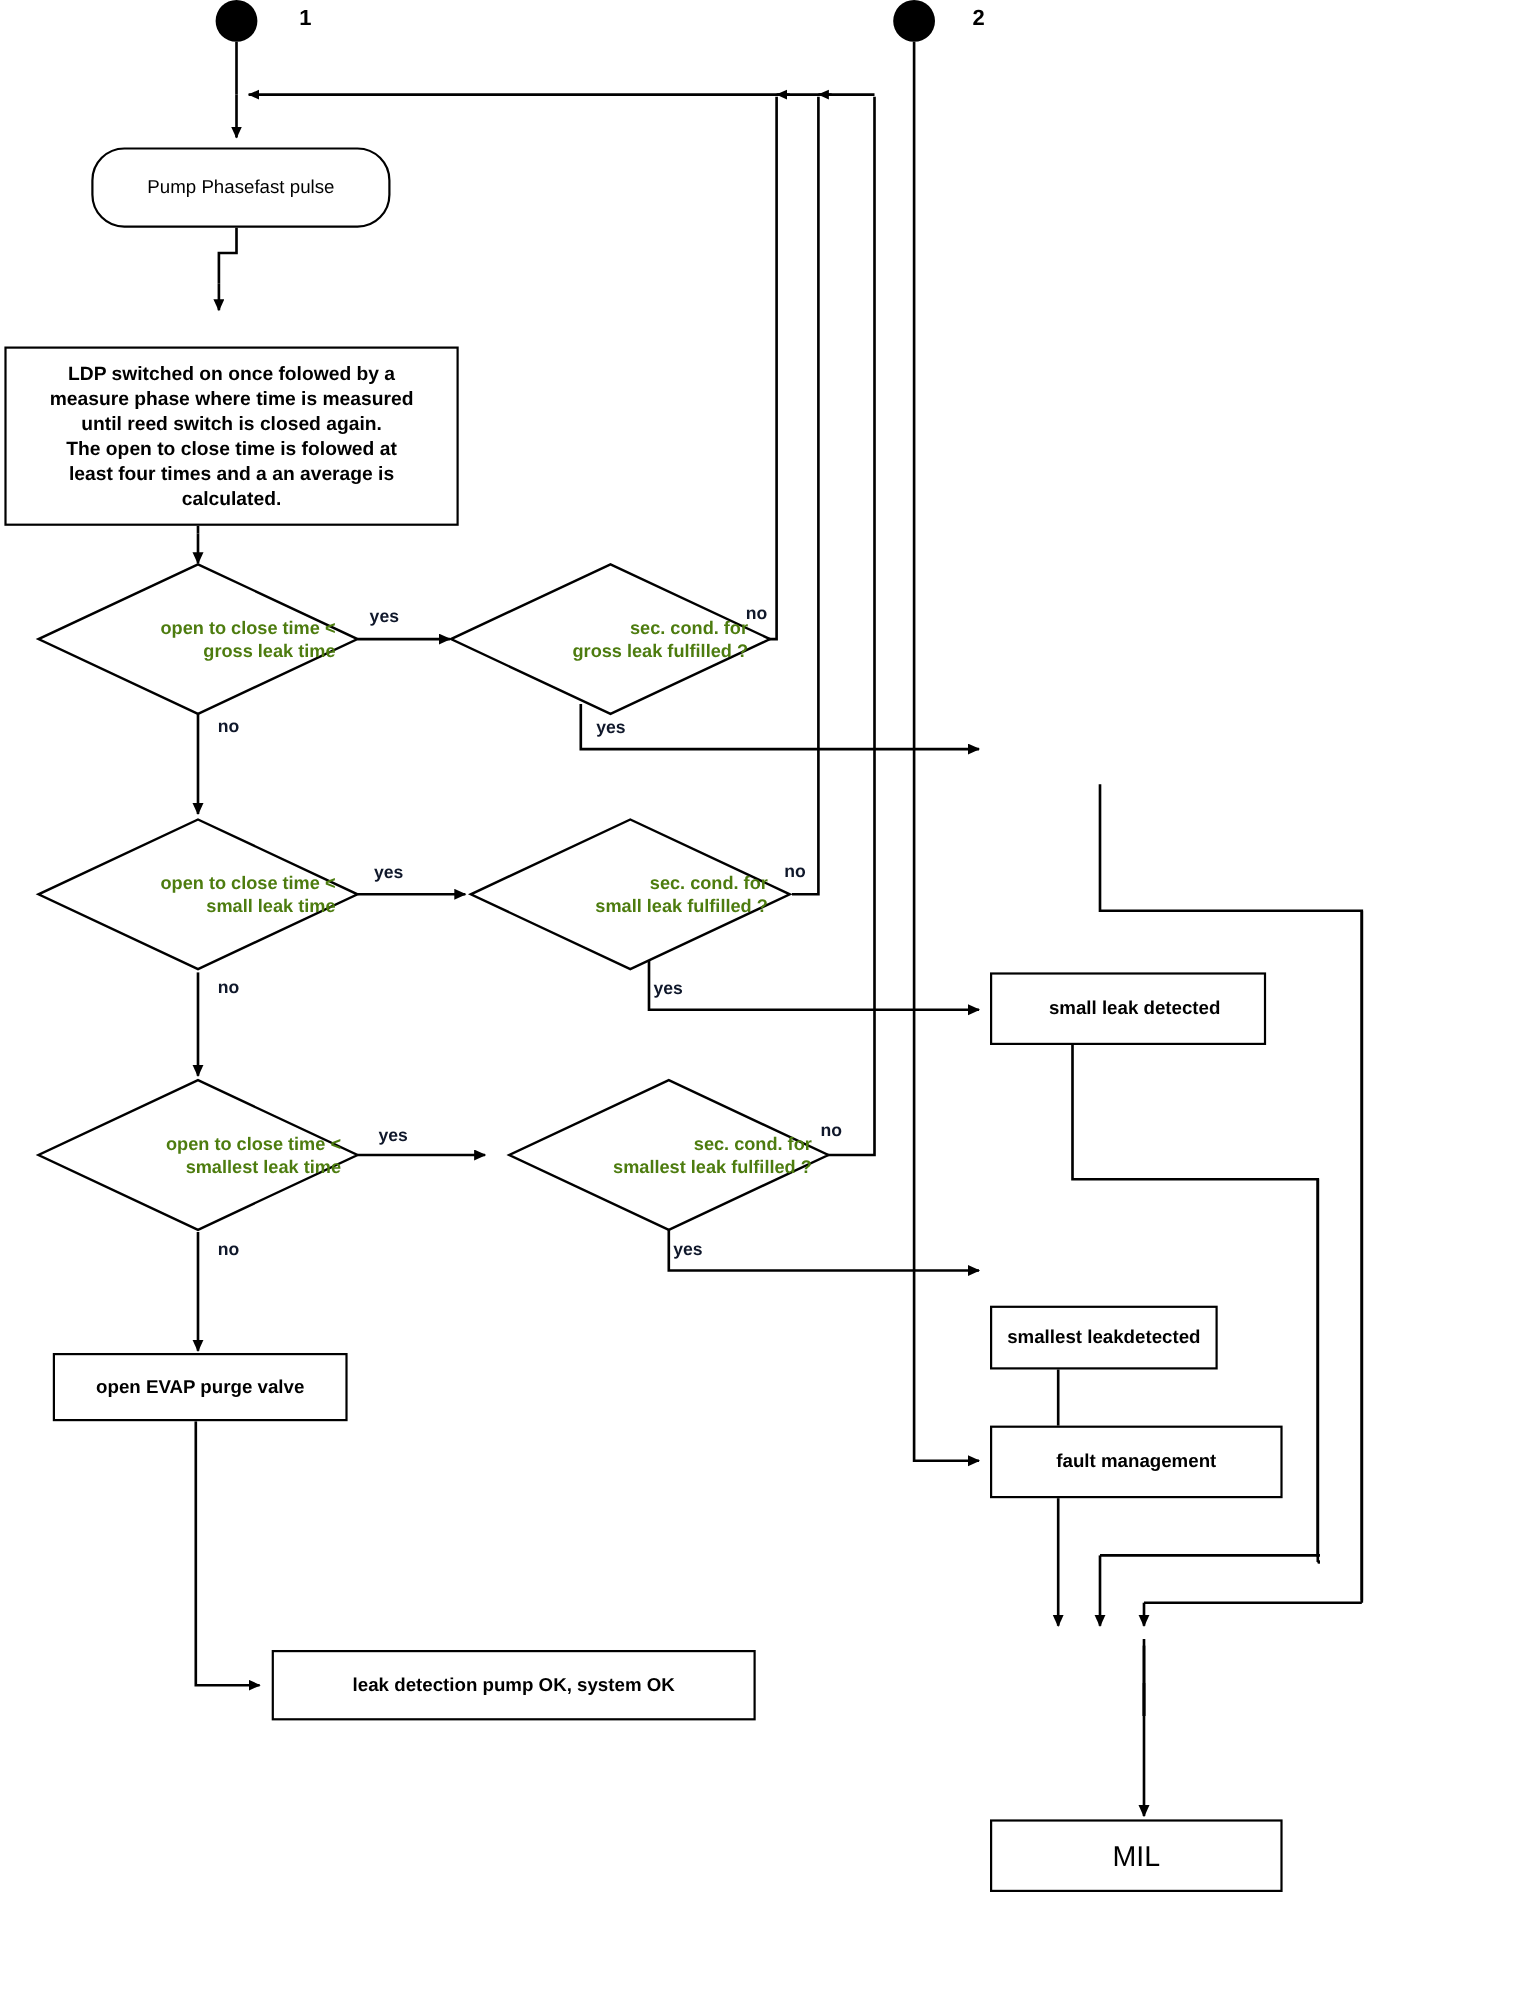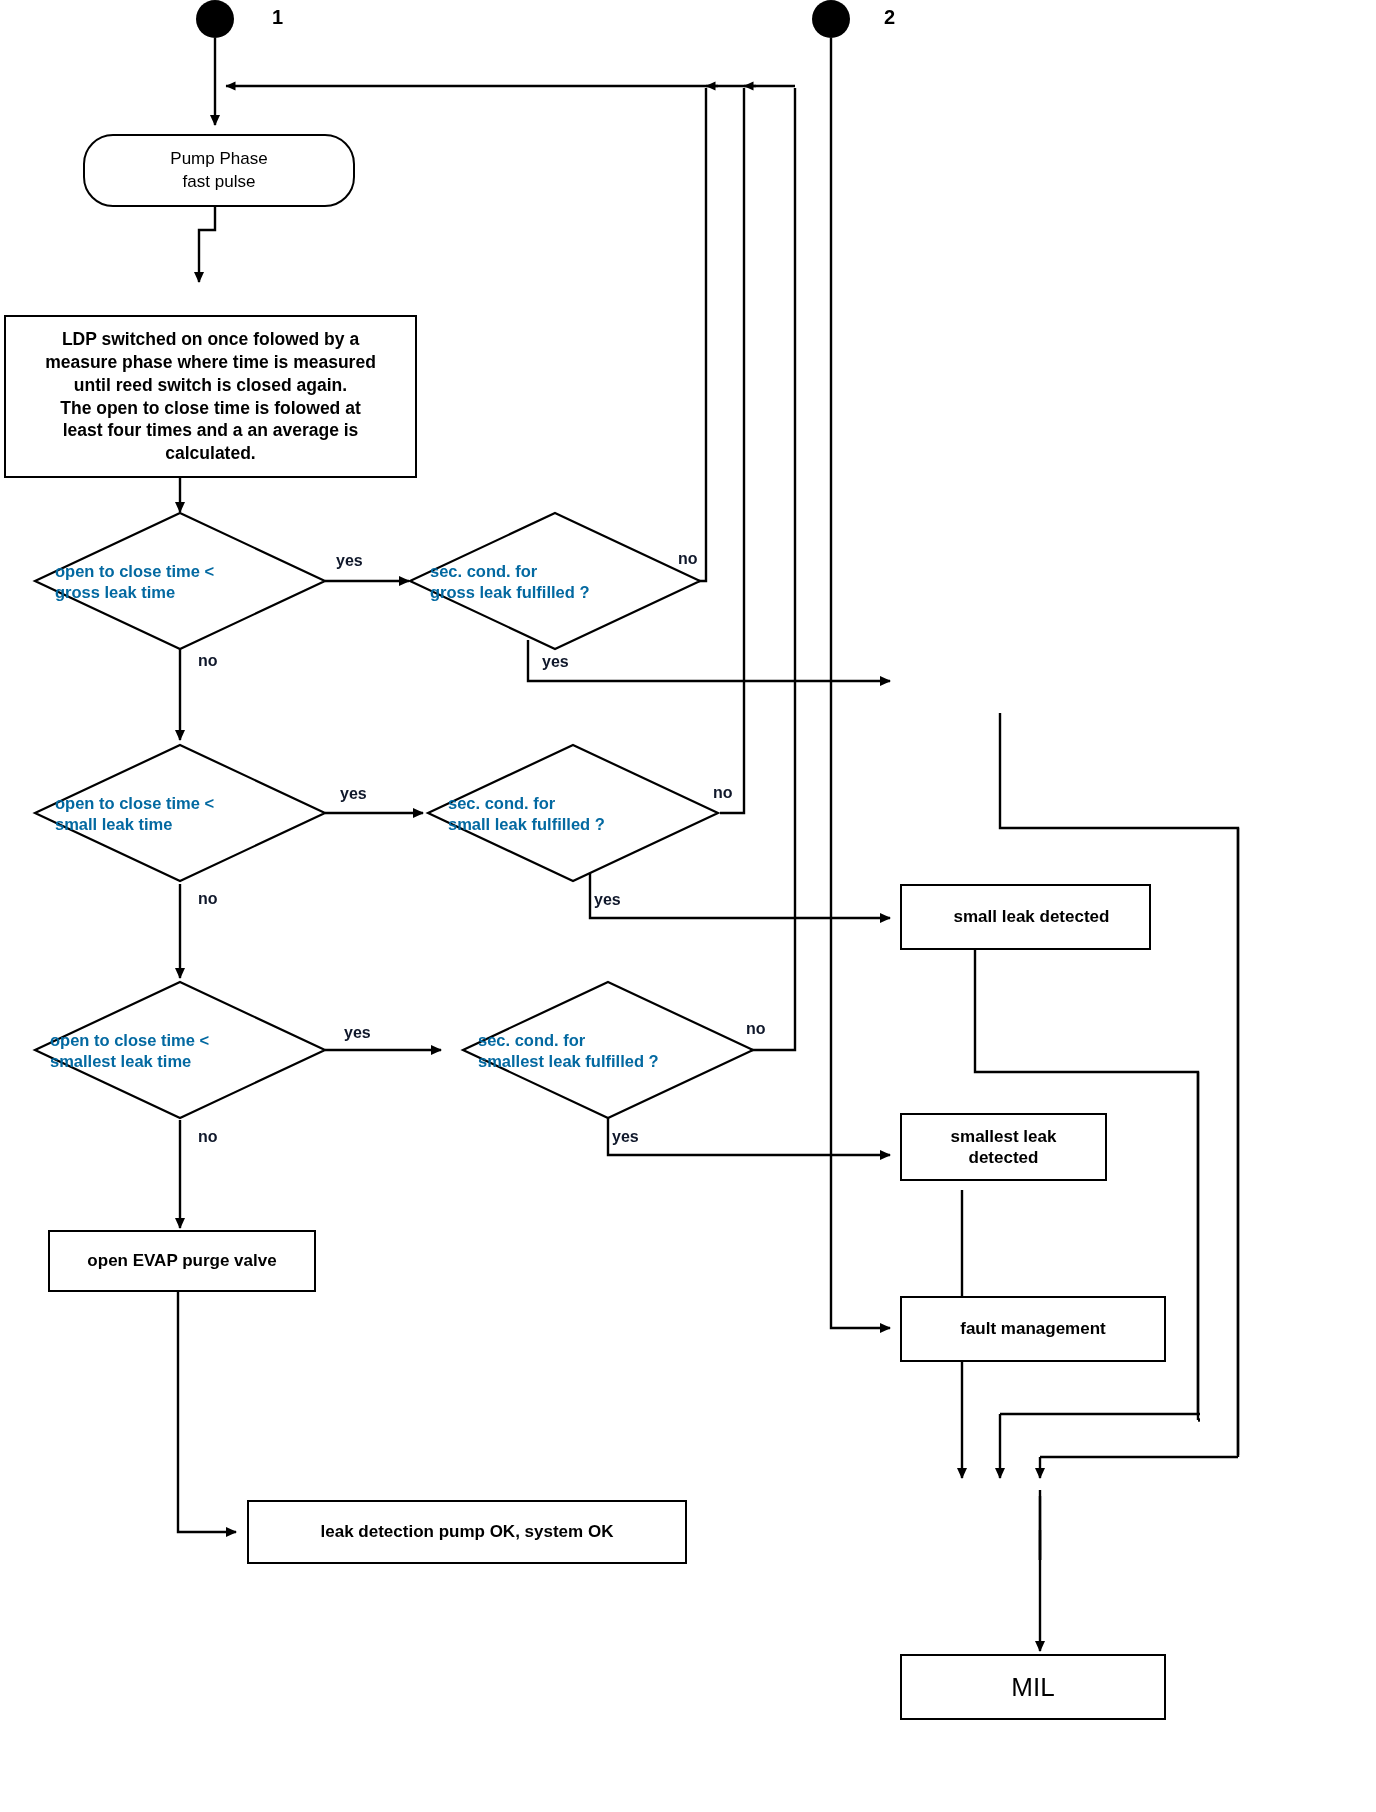--- a/index.html
+++ b/index.html
@@ -5,22 +5,22 @@
   html,body{margin:0;padding:0;background:#ffffff;}
   #page{position:relative;width:1376px;height:1812px;background:#ffffff;
         font-family:"Liberation Sans",sans-serif;overflow:hidden;}
   svg{position:absolute;left:0;top:0;width:1376px;height:1812px;}
   .node{position:absolute;box-sizing:border-box;display:flex;align-items:center;
         justify-content:center;text-align:center;color:#000;}
   .boxnode{border:2px solid #000;background:#fff;font-weight:bold;font-size:17px;line-height:1.25;}
   .bigtext{font-size:17.5px;font-weight:bold;line-height:1.30;padding:4px 6px;}
   .pumpbox{font-size:17px;font-weight:normal;line-height:1.35;}
   .mil{font-size:26px;font-weight:normal;}
-  .diamond-label{position:absolute;display:flex;align-items:flex-start;justify-content:center;
-        text-align:center;font-weight:bold;font-size:16.5px;line-height:1.30;color:#0369a1;
+  .diamond-label{position:absolute;display:flex;align-items:flex-end;justify-content:center;
+        text-align:center;font-weight:bold;font-size:16.5px;line-height:1.30;color:#4d7c0f;
         pointer-events:none;}
   .edgelabel{position:absolute;font-weight:bold;font-size:16px;color:#0f172a;}
   .startlabel{position:absolute;font-weight:bold;font-size:20px;color:#000;}
 </style>
 </head>
 <body>
 
 <div id="page">
 
   <svg viewBox="0 0 1376 1812">
@@ -113,21 +113,21 @@
       <path d="M1040,1560 L1040,1530"></path>
       <path d="M1040,1560 L1040,1490"></path>
       <path d="M1040,1560 L1040,1496"></path>
       <path d="M1040,1560 L1040,1651" marker-end="url(#arrow)"></path>
     </g>
   </svg>
 
   <div class="startlabel" style="left:272px;top:6px;">1</div>
   <div class="startlabel" style="left:884px;top:6px;">2</div>
 
-  <div class="node boxnode pumpbox" style="left:83px;top:134px;width:272px;height:73px;flex-direction:column;border-radius:30px;">
+  <div class="node boxnode pumpbox" style="left:83px;top:134px;width:272px;height:73px;flex-direction:row;border-radius:30px;">
     <span>Pump Phase</span>
     <span>fast pulse</span>
   </div>
 
   <div class="node boxnode bigtext" style="left:4px;top:284px;width:413px;height:163px;flex-direction:column;margin-top:31px;">
     <span>LDP  switched on once folowed by a</span>
     <span>measure phase where time is measured</span>
     <span>until reed switch is closed again.</span>
     <span>The open to close time is folowed at</span>
     <span>least four times and a an average is</span>
@@ -185,21 +185,21 @@
   <div class="edgelabel" style="left:344px;top:1024px;">yes</div>
   <div class="edgelabel" style="left:198px;top:1128px;">no</div>
   <div class="edgelabel" style="left:746px;top:1020px;">no</div>
   <div class="edgelabel" style="left:612px;top:1128px;">yes</div>
 
 
   <div class="node boxnode" style="left:900px;top:884px;width:251px;height:66px;padding-left:12px;">
     <span>small leak detected</span>
   </div>
 
-  <div class="node boxnode" style="left:900px;top:1113px;width:207px;height:68px;flex-direction:column;">
+  <div class="node boxnode" style="left:900px;top:1187px;width:207px;height:58px;flex-direction:row;">
     <span>smallest leak</span>
     <span>detected</span>
   </div>
 
   <div class="node boxnode" style="left:900px;top:1296px;width:266px;height:66px;">
     <span>fault management</span>
   </div>
 
   <div class="node boxnode mil" style="left:900px;top:1654px;width:266px;height:66px;">
     <span>MIL</span>

